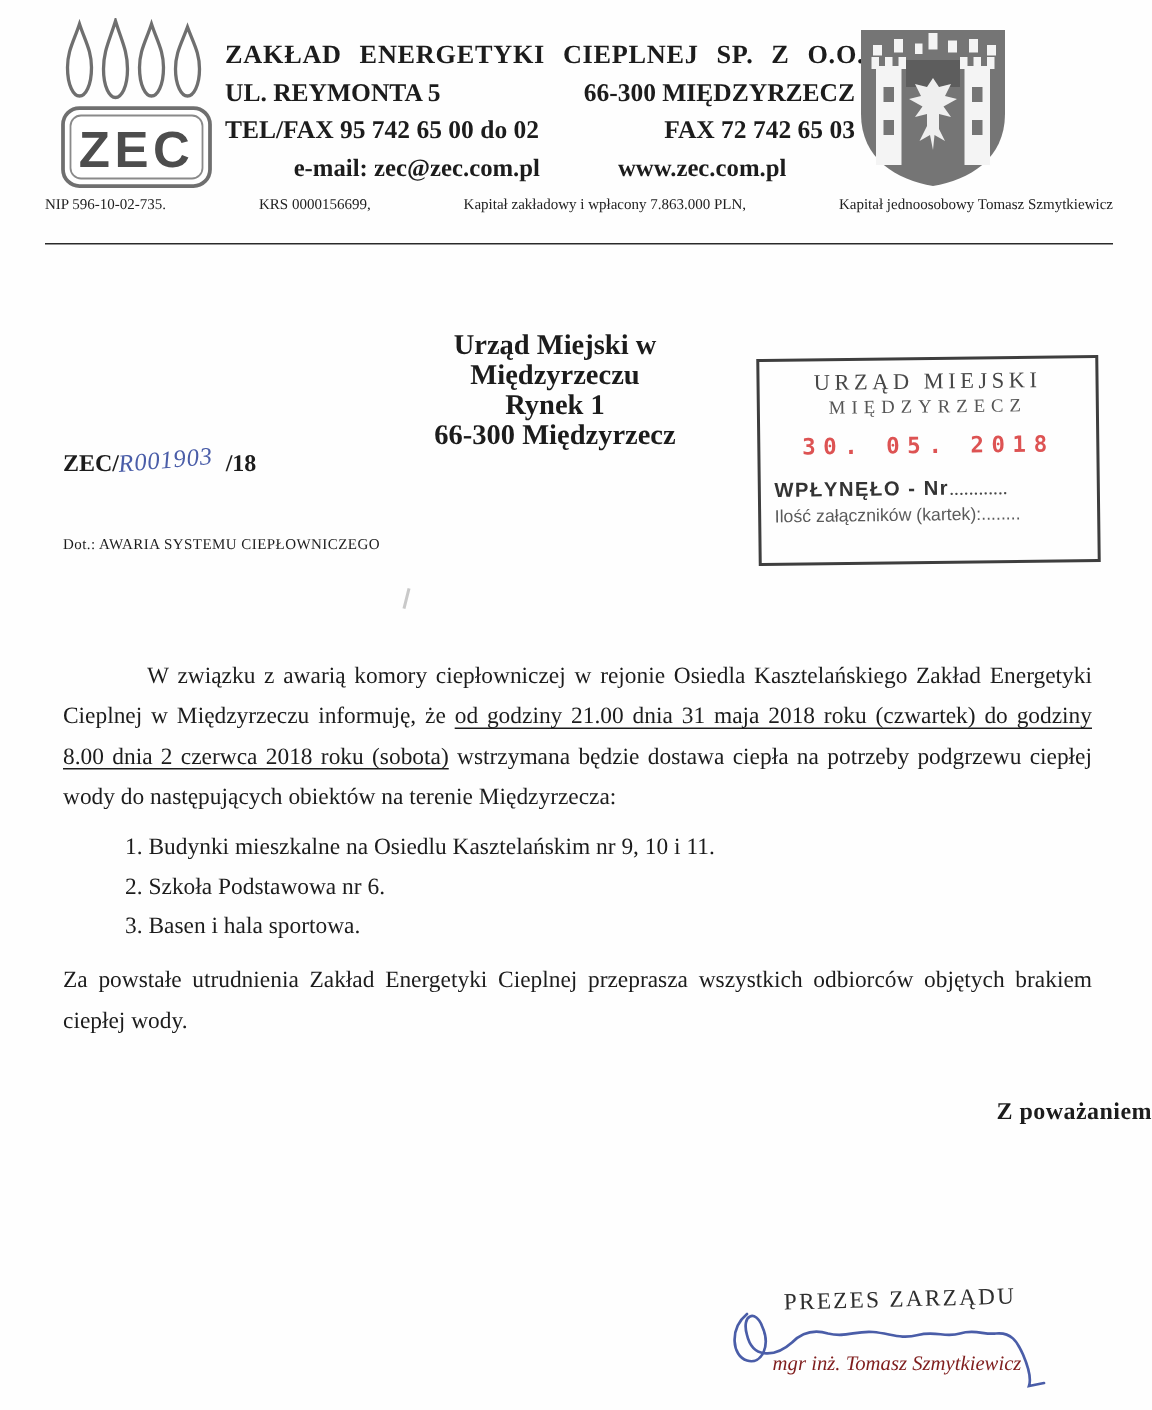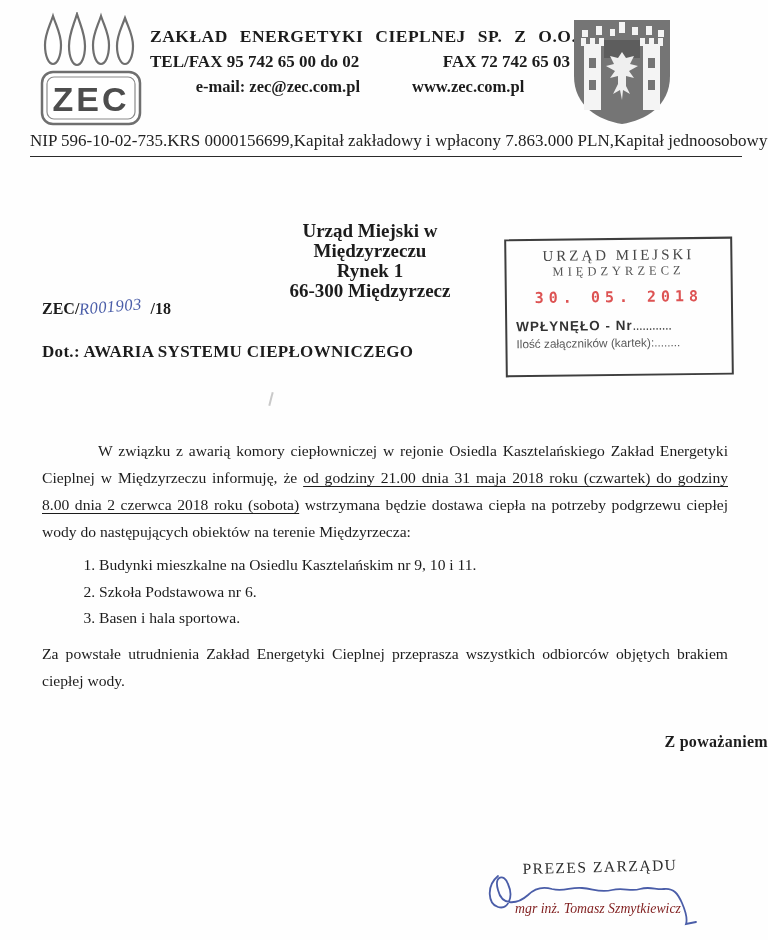--- a/index.html
+++ b/index.html
@@ -14,22 +14,22 @@
   .logo { position:absolute; left:36px; top:12px; width:110px; height:122px; }
   .company { position:absolute; left:150px; top:26px; width:420px; font-weight:bold; }
   .company-name { font-size:17.5px; letter-spacing:0.5px; word-spacing:7px; white-space:nowrap; }
   .company-row { display:flex; justify-content:space-between; font-size:17px; margin-top:5px; white-space:nowrap; }
   .company-row.web { justify-content:center; gap:52px; font-size:16.5px; }
   .arms { position:absolute; left:566px; top:14px; width:112px; height:114px; }
 
   .registry {
     position:absolute; left:30px; top:131px; width:712px;
     display:flex; justify-content:space-between;
-    font-size:17px; color:#222; border-bottom:1.5px solid #2a2a2a;
-    padding-bottom:5px; white-space:nowrap;text-align:center;
+    font-size:10px; color:#222; border-bottom:1.5px solid #2a2a2a;
+    padding-bottom:20px; white-space:nowrap;text-align:center;
   }
   .dateline {
     position:absolute; right:38px; top:148px;
     font-size:17px; font-weight:bold;
   }
 
   
   .recipient {
     position:absolute; left:244px; top:221px; width:252px;
     text-align:center; font-weight:bold; font-size:19px; line-height:20px;
@@ -50,21 +50,21 @@
   .stamp-recv b { font-family:"Liberation Sans", sans-serif; font-size:13.5px; letter-spacing:1px; color:#333; }
   .stamp-attach { margin-top:2px; font-size:11.8px; color:#5a5a5a; font-family:"Liberation Sans", sans-serif; white-space:nowrap; }
 
   .reference { position:absolute; left:42px; top:299px; font-size:16px; font-weight:bold; }
   .handwritten {
     display:inline-block; font-style:italic; font-weight:normal;
     font-size:16.5px; transform:rotate(-5deg) translateY(-2px);
     letter-spacing:0.5px;
   }
 
-  .subject { position:absolute; left:42px; top:342px; font-size:17px; font-weight:bold; letter-spacing:0.3px; }
+  .subject { position:absolute; left:42px; top:358px; font-size:10px; font-weight:normal; letter-spacing:0.3px; }
 
   
   .body-par1 {
     position:absolute; left:42px; top:437px; width:686px;
     font-size:15.6px; line-height:27px; text-align:justify;
     text-indent:56px;
   }
   .uline { text-decoration:underline; text-underline-offset:3px; }
   .body-list { position:absolute; left:42px; top:552px; width:650px; font-size:15.6px; line-height:26.5px; }
   .body-list ol { margin:0; padding-left:57px; }
@@ -102,20 +102,24 @@
         <path d="M89,6 C93,17 97,23 97,34 C97,45 93,52 89,52 C85,52 81,45 81,34 C81,23 85,17 89,6 Z"></path>
       </g>
       <rect x="6" y="60" width="98" height="52" rx="11" fill="#ffffff" stroke="#6f6f6f" stroke-width="2.5"></rect>
       <rect x="11" y="65" width="88" height="42" rx="7" fill="none" stroke="#8a8a8a" stroke-width="1.2"></rect>
       <text x="55" y="99" text-anchor="middle" font-family="Liberation Sans, sans-serif" font-weight="bold" font-size="34" letter-spacing="3" fill="#4d4d4d">ZEC</text>
     </svg>
   </div>
 
   <div class="company">
     <div class="company-name">ZAKŁAD  ENERGETYKI  CIEPLNEJ  SP. Z O.O.</div>
+    <div class="company-row">
+      <span>UL. REYMONTA 5</span>
+      <span>66-300 MIĘDZYRZECZ</span>
+    </div>
     <div class="company-row">
       <span>TEL/FAX 95 742 65 00  do  02</span>
       <span>FAX 72 742 65 03</span>
     </div>
     <div class="company-row web">
       <span>e-mail: zec@zec.com.pl</span>
       <span>www.zec.com.pl</span>
     </div>
   </div>
 

